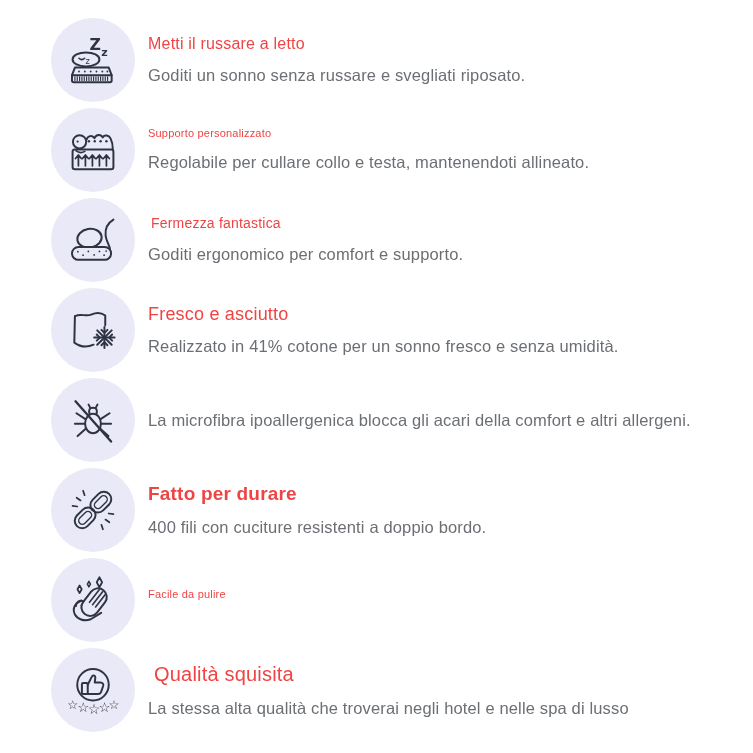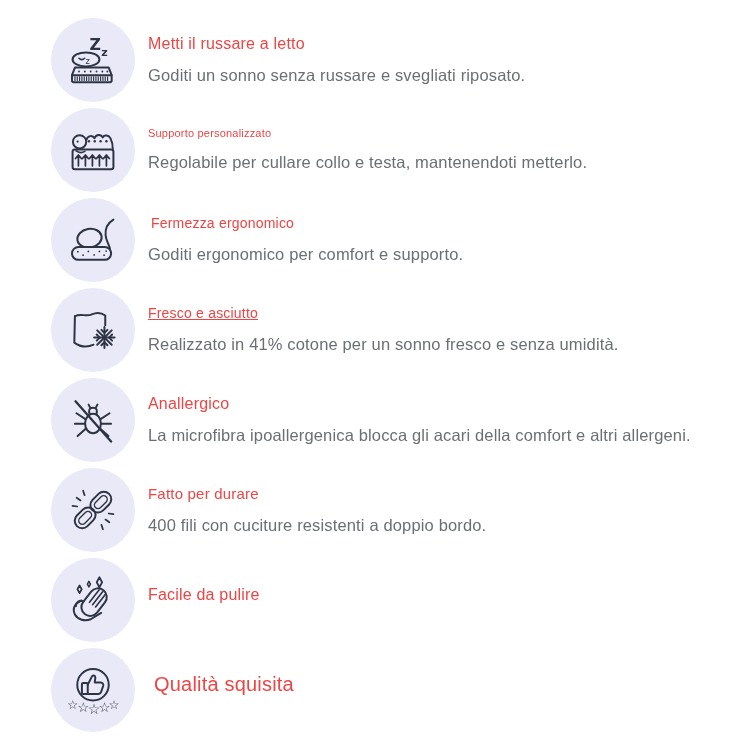--- a/index.html
+++ b/index.html
@@ -50,24 +50,24 @@
     color: #6b6f74;
     font-size: 16.5px;
     letter-spacing: 0.15px;
     line-height: 1.25;
     margin: 0;
     white-space: nowrap;
   }
   .ts1 { font-size: 16px; }
   .ts2 { font-size: 11px; }
   .ts3 { font-size: 14px; padding-left: 3px; }
-  .ts4 { font-size: 14px; text-decoration: underline; }
+  .ts4 { font-size: 18px; }
   .ts5 { font-size: 16px; }
-  .ts6 { font-size: 15px; }
-  .ts7 { font-size: 16px; }
+  .ts6 { font-size: 19px; font-weight: bold; }
+  .ts7 { font-size: 11px; }
   .ts8 { font-size: 20px; padding-left: 6px; }
   .stroke {
     fill: none;
     stroke: #2f3444;
     stroke-width: 1.7;
     stroke-linecap: round;
     stroke-linejoin: round;
   }
 </style>
 </head>
@@ -118,21 +118,21 @@
           <circle cx="10.8" cy="16.8" r="0.95"></circle>
           <circle cx="20.5" cy="16.5" r="1.05"></circle>
             <circle cx="25.5" cy="16.5" r="1.05"></circle>
           <circle cx="30.5" cy="16.5" r="1.05"></circle>
             <circle cx="35.5" cy="16.5" r="1.05"></circle>
         </g>
       </svg>
     </div>
     <div class="feature-text">
       <div class="feature-title ts2">Supporto personalizzato</div>
-      <div class="feature-desc">Regolabile per cullare collo e testa, mantenendoti metterlo.</div>
+      <div class="feature-desc">Regolabile per cullare collo e testa, mantenendoti allineato.</div>
     </div>
   </div>
 
   <div class="feature-row">
     <div class="icon-circle">
       <svg viewBox="0 0 48 48">
         <g class="stroke">
           <path d="M41.5,6.5 C36.5,9.5 34.3,14.5 34.8,20 C35.1,23.8 37.2,27 38.3,30.5 C38.9,32.4 38.9,34.3 38.3,36.2"></path>
           <ellipse cx="21" cy="22.5" rx="10.5" ry="8" transform="rotate(-10 21 22.5)"></ellipse>
           <rect x="6" y="30" width="33.5" height="11" rx="5.5" fill="#e9e9f7"></rect>
@@ -142,21 +142,21 @@
             <circle cx="15.5" cy="37" r="0.75"></circle>
           <circle cx="20" cy="33.8" r="0.75"></circle>
             <circle cx="25" cy="36.8" r="0.75"></circle>
           <circle cx="29.5" cy="33.8" r="0.75"></circle>
             <circle cx="33.5" cy="37" r="0.75"></circle>
           <circle cx="35.3" cy="33.5" r="0.75"></circle>
         </g>
       </svg>
     </div>
     <div class="feature-text">
-      <div class="feature-title ts3">Fermezza ergonomico</div>
+      <div class="feature-title ts3">Fermezza fantastica</div>
       <div class="feature-desc">Goditi ergonomico per comfort e supporto.</div>
     </div>
   </div>
 
   <div class="feature-row">
     <div class="icon-circle">
       <svg viewBox="0 0 48 48">
         <g class="stroke">
           <path d="M8.5,12.2 C13.5,9.3 18,13 23,10.6 C27.5,8.5 31.5,9.3 34.5,11.6 L34.5,20"></path>
           <path d="M8.5,12.2 L8,34.8 C13.5,38.8 19.5,38.9 24.5,36.6"></path>
@@ -190,21 +190,20 @@
           <path d="M17.2,27.2 L8.5,27.2"></path>
           <path d="M18,31.2 L10.8,37.8"></path>
           <path d="M30.5,23.2 L38.2,18.2"></path>
           <path d="M30.8,27.2 L39.5,27.2"></path>
           <path d="M30,31.2 L37.2,37.8"></path>
           <path d="M9,8 L39.5,42.5" stroke-width="2"></path>
         </g>
       </svg>
     </div>
     <div class="feature-text">
-      <div class="feature-title ts5">Anallergico</div>
       <div class="feature-desc">La microfibra ipoallergenica blocca gli acari della comfort e altri allergeni.</div>
     </div>
   </div>
 
   <div class="feature-row">
     <div class="icon-circle">
       <svg viewBox="0 0 48 48">
         <g class="stroke">
           <g transform="rotate(45 24 24)">
             <rect x="17.6" y="4.5" width="12.8" height="20" rx="6.4"></rect>
@@ -260,16 +259,17 @@
           <text x="2" y="40" font-size="10.5">☆</text>
           <text x="10.5" y="43" font-size="11.5">☆</text>
           <text x="19.6" y="44.5" font-size="12">☆</text>
           <text x="28.8" y="43" font-size="11.5">☆</text>
           <text x="37.3" y="40" font-size="10.5">☆</text>
         </g>
       </svg>
     </div>
     <div class="feature-text">
       <div class="feature-title ts8">Qualità squisita</div>
+      <div class="feature-desc">La stessa alta qualità che troverai negli hotel e nelle spa di lusso</div>
     </div>
   </div>
 
 </div>
 
 </body></html>

